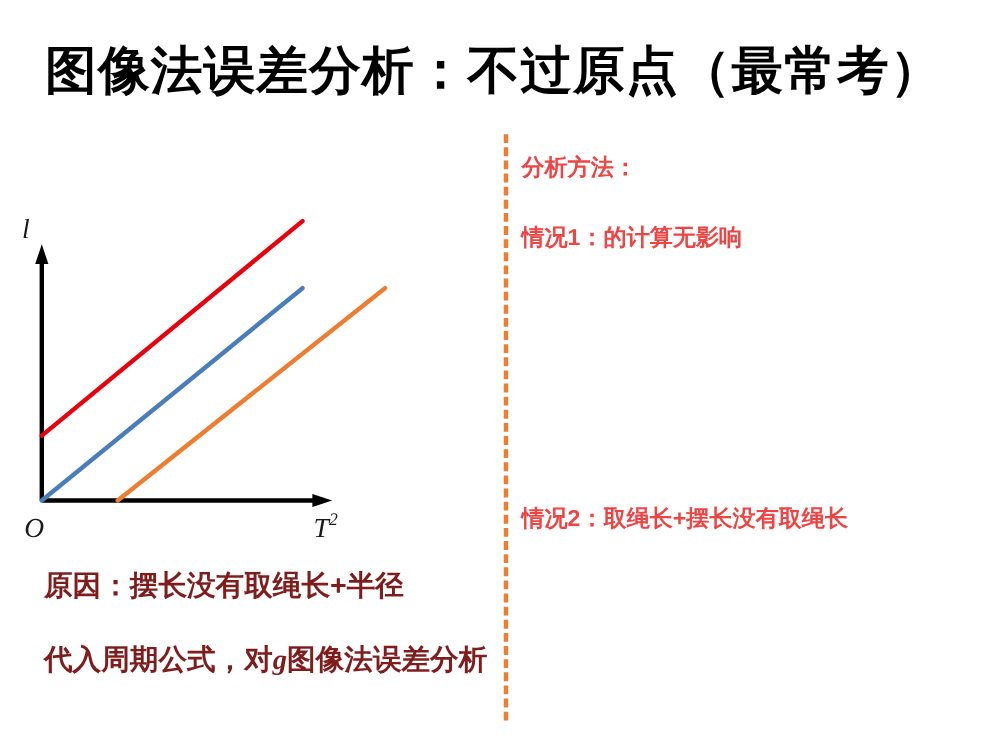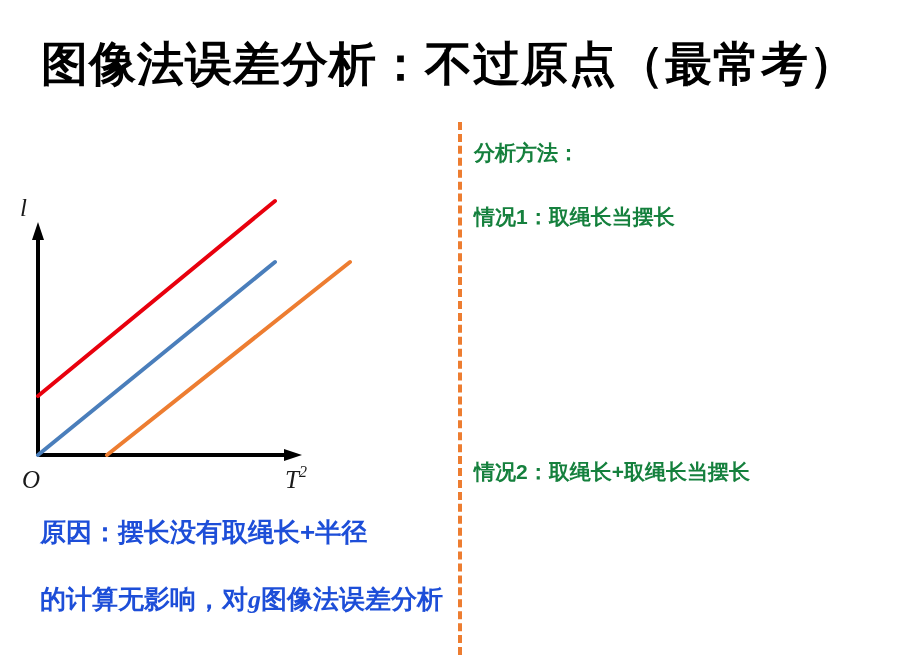--- a/index.html
+++ b/index.html
@@ -69,39 +69,39 @@
     position: absolute;
     left: 474px;
     top: 138px;
     width: 418px;
   }
   .rp-line {
     font-size: 21px;
     font-weight: bold;
     line-height: 1.42;
     white-space: nowrap;
-    color: #15803d;
+    color: #ef4444;
   }
   .rp-line.accent { color: #FF0000; }
   .rp-gap-big   { height: 34px; }
   .rp-gap-huge  { height: 225px; }
 
   
   #notes-panel {
     position: absolute;
     left: 40px;
     top: 515px;
     width: 420px;
   }
   .note-line {
     font-size: 26px;
     font-weight: bold;
     line-height: 1.35;
     white-space: nowrap;
-    color: #1d4ed8;
+    color: #7f1d1d;
   }
   .note-gap { height: 32px; }
   .ital-var {
     font-family: "Liberation Serif", "DejaVu Serif", serif;
     font-style: italic;
     font-weight: bold;
   }
 </style>
 </head>
 <body>
@@ -139,28 +139,28 @@
 </div>
 
 <div id="divider"></div>
 
 <div id="right-panel">
   <div class="rp-line">分析方法：</div>
 
 
   <div class="rp-gap-big"></div>
 
-  <div class="rp-line">情况1：取绳长当摆长</div>
+  <div class="rp-line">情况1：的计算无影响</div>
 
   <div class="rp-gap-huge"></div>
 
-  <div class="rp-line">情况2：取绳长+取绳长当摆长</div>
+  <div class="rp-line">情况2：取绳长+摆长没有取绳长</div>
 </div>
 
 <div id="notes-panel">
   <div class="note-line">原因：摆长没有取绳长+半径</div>
 
   <div class="note-gap"></div>
 
   <div class="note-line">
-    <span>的计算无影响，对</span><span class="ital-var">g</span><span>图像法误差分析</span>
+    <span>代入周期公式，对</span><span class="ital-var">g</span><span>图像法误差分析</span>
   </div>
 </div>
 
 </body></html>

